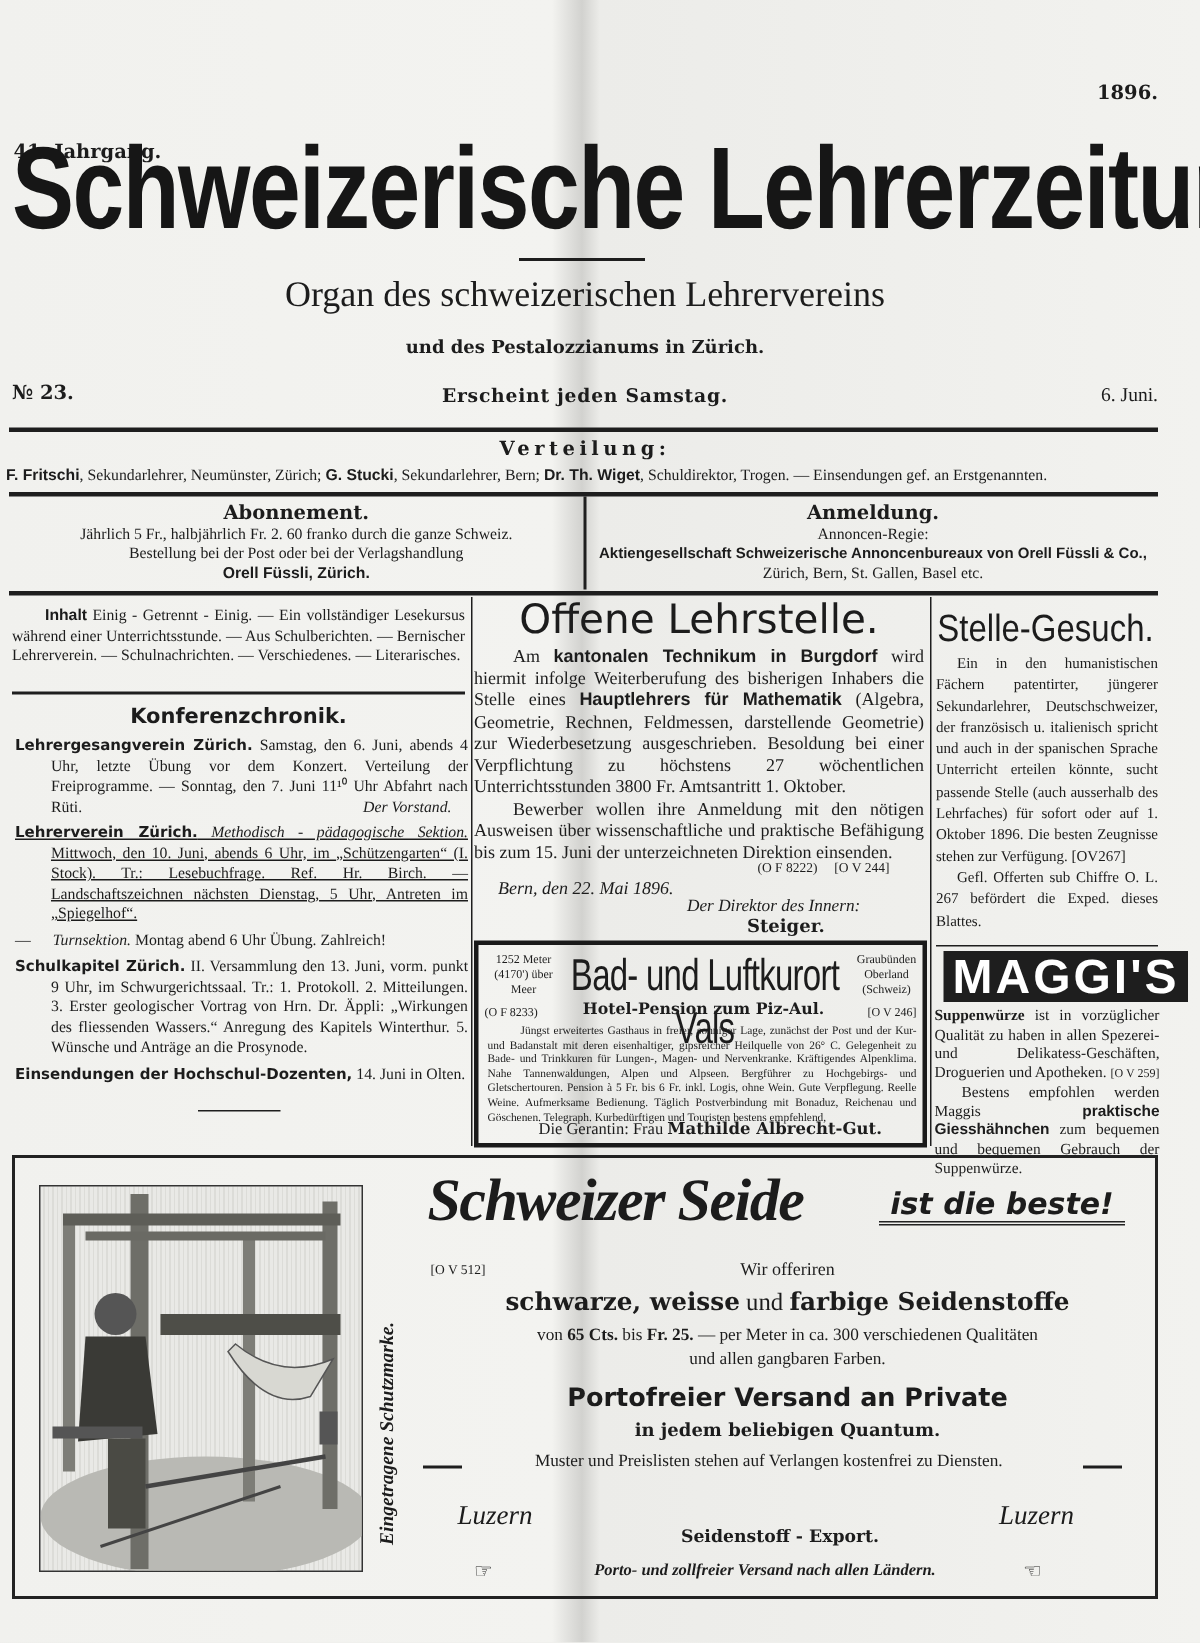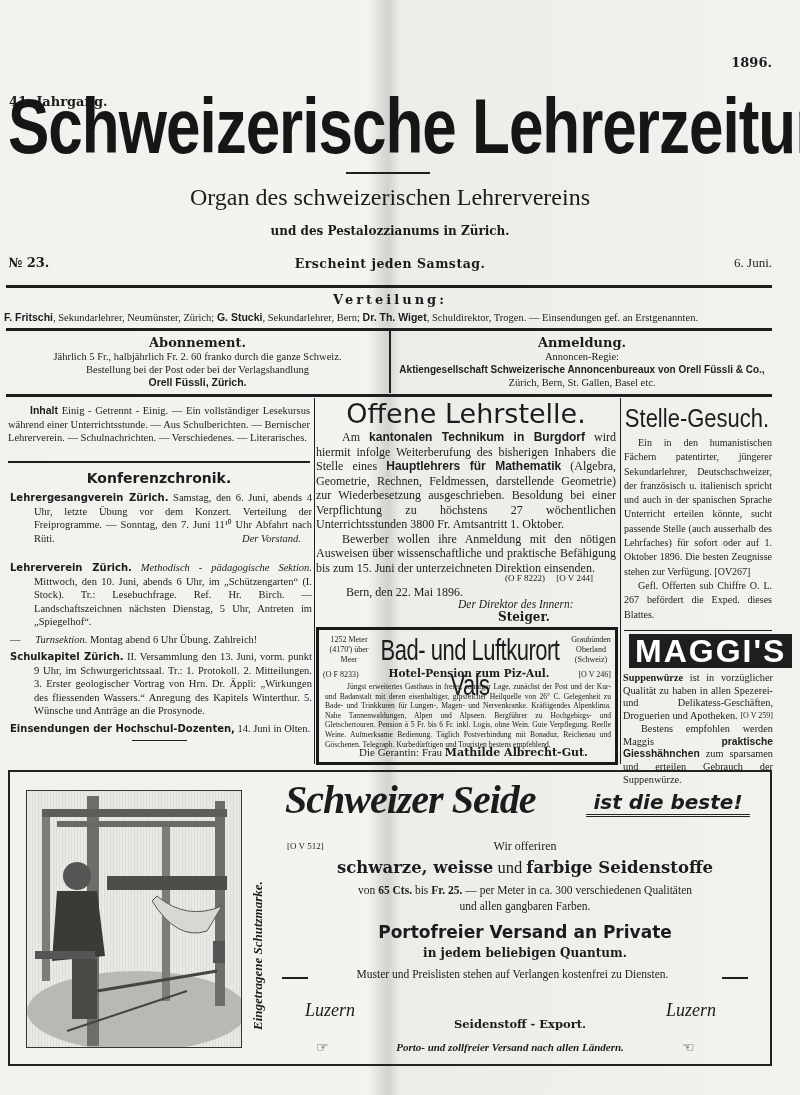--- a/index.html
+++ b/index.html
@@ -71,34 +71,34 @@
 
   <div class="vr" style="left:314px; top:398px; height:366px; width:1px;"></div>
   <div class="abs txt lib" style="left:8px; top:404px; width:302px;">
     <span style="padding-left:22px;" class="libsans b">Inhalt</span><span> Einig - Getrennt - Einig. — Ein vollständiger Lesekursus während einer Unterrichtsstunde. — Aus Schulberichten. — Bernischer Lehrerverein. — Schulnachrichten. — Verschiedenes. — Literarisches.</span>
   </div>
   <div class="hr" style="left:8px; top:461px; width:302px; height:2px;"></div>
   <div class="abs center sans b" style="left:8px; width:302px; top:470px; font-size:14px;">Konferenzchronik.</div>
 
   <div class="abs txt lib" style="left:8px; top:491px; width:304px;">
     <p class="hang"><span class="sans b" style="font-size:10px;">Lehrergesangverein Zürich.</span><span> Samstag, den 6. Juni, abends 4 Uhr, letzte Übung vor dem Konzert. Verteilung der Freiprogramme. — Sonntag, den 7. Juni 11¹⁰ Uhr Abfahrt nach Rüti.</span> <span class="i" style="float:right; padding-right:6px;">Der Vorstand.</span></p>
-    <p class="hang" style="margin-top:16px;"><span class="sans b" style="font-size:10px;">Lehrerverein Zürich.</span><span class="i"> Methodisch - pädagogische Sektion.</span><span> Mittwoch, den 10. Juni, abends 6 Uhr, im „Schützengarten“ (I. Stock). Tr.: Lesebuchfrage. Ref. Hr. Birch. — Landschaftszeichnen nächsten Dienstag, 5 Uhr, Antreten im „Spiegelhof“.</span></p>
+    <p class="hang" style="margin-top:4px;text-decoration:underline;"><span class="sans b" style="font-size:10px;">Lehrerverein Zürich.</span><span class="i"> Methodisch - pädagogische Sektion.</span><span> Mittwoch, den 10. Juni, abends 6 Uhr, im „Schützengarten“ (I. Stock). Tr.: Lesebuchfrage. Ref. Hr. Birch. — Landschaftszeichnen nächsten Dienstag, 5 Uhr, Antreten im „Spiegelhof“.</span></p>
     <p class="hang" style="margin-top:4px;"><span>—</span><span class="i" style="padding-left:12px;"> Turnsektion.</span><span> Montag abend 6 Uhr Übung. Zahlreich!</span></p>
     <p class="hang" style="margin-top:4px;"><span class="sans b" style="font-size:10px;">Schulkapitel Zürich.</span><span> II. Versammlung den 13. Juni, vorm. punkt 9 Uhr, im Schwurgerichtssaal. Tr.: 1. Protokoll. 2. Mitteilungen. 3. Erster geologischer Vortrag von Hrn. Dr. Äppli: „Wirkungen des fliessenden Wassers.“ Anregung des Kapitels Winterthur. 5. Wünsche und Anträge an die Prosynode.</span></p>
     <p class="hang" style="margin-top:4px;"><span class="sans b" style="font-size:10px;">Einsendungen der Hochschul-Dozenten,</span><span> 14. Juni in Olten.</span></p>
   </div>
   <div class="hr" style="left:132px; top:740px; width:55px; height:1px;"></div>
 
   <div class="abs center sans" style="left:316px; width:300px; top:398px; font-size:27px;">Offene Lehrstelle.</div>
   <div class="abs lib" style="left:316px; top:430px; width:300px; font-size:12px; line-height:14.5px; text-align:justify;">
     <p style="text-indent:26px;"><span>Am </span><span class="libsans b">kantonalen Technikum in Burgdorf</span><span> wird hiermit infolge Weiterberufung des bisherigen Inhabers die Stelle eines </span><span class="libsans b">Hauptlehrers für Mathematik</span><span> (Algebra, Geometrie, Rechnen, Feldmessen, darstellende Geometrie) zur Wiederbesetzung ausgeschrieben. Besoldung bei einer Verpflichtung zu höchstens 27 wöchentlichen Unterrichtsstunden 3800 Fr. Amtsantritt 1. Oktober.</span></p>
     <p style="text-indent:26px;">Bewerber wollen ihre Anmeldung mit den nötigen Ausweisen über wissenschaftliche und praktische Befähigung bis zum 15. Juni der unterzeichneten Direktion einsenden.</p>
   </div>
   <div class="abs lib" style="left:505px; top:573px; font-size:9px; white-space:pre;">(O F 8222)     [O V 244]</div>
-  <div class="abs lib" style="left:346px; top:585px; font-size:12px;">Bern, den 22. Mai 1896.</div>
+  <div class="abs lib" style="left:332px; top:585px; font-size:12px;font-style:italic;">Bern, den 22. Mai 1896.</div>
   <div class="abs lib i" style="left:458px; top:598px; font-size:11.5px;">Der Direktor des Innern:</div>
   <div class="abs b" style="left:498px; top:610px; font-size:12px;">Steiger.</div>
 
   <div class="box heavy" style="left:316px; top:627px; width:302px; height:138px;">
     <div class="abs center lib" style="left:4px; top:5px; width:52px; font-size:8px; line-height:10px;">1252 Meter (4170') über Meer</div>
     <div class="abs center libsans" style="left:56px; top:3px; width:190px; font-size:22px; transform:scaleY(1.35); transform-origin:top; letter-spacing:-0.5px;">Bad- und Luftkurort Vals</div>
     <div class="abs center lib" style="left:246px; top:5px; width:52px; font-size:8px; line-height:10px;">Graubünden Oberland (Schweiz)</div>
     <div class="abs lib" style="left:4px; top:40px; font-size:8px;">(O F 8233)</div>
     <div class="abs center b" style="left:50px; width:200px; top:37px; font-size:10.5px;">Hotel-Pension zum Piz-Aul.</div>
     <div class="abs lib" style="right:4px; top:40px; font-size:8px;">[O V 246]</div>
@@ -112,21 +112,21 @@
     <p style="text-indent:14px;">Ein in den humanistischen Fächern patentirter, jüngerer Sekundarlehrer, Deutschschweizer, der französisch u. italienisch spricht und auch in der spanischen Sprache Unterricht erteilen könnte, sucht passende Stelle (auch ausserhalb des Lehrfaches) für sofort oder auf 1. Oktober 1896. Die besten Zeugnisse stehen zur Verfügung. [OV267]</p>
     <p style="text-indent:14px;">Gefl. Offerten sub Chiffre O. L. 267 befördert die Exped. dieses Blattes.</p>
   </div>
   <div class="hr" style="left:624px; top:630px; width:148px; height:1px;"></div>
 
   <div class="abs" style="left:629px; top:634px;">
       <div class="maggi">MAGGI'S</div>
     </div>
   <div class="abs lib" style="left:623px; top:672px; width:150px; font-size:10.3px; line-height:12.7px; text-align:justify;">
     <p><span class="b">Suppenwürze</span><span> ist in vorzüglicher Qualität zu haben in allen Spezerei- und Delikatess-Geschäften, Droguerien und Apotheken.</span> <span style="float:right; font-size:8px;">[O V 259]</span></p>
-    <p style="text-indent:18px;"><span>Bestens empfohlen werden Maggis </span><span class="libsans b">praktische Giesshähnchen</span><span> zum sparsamen und erteilen Gebrauch der Suppenwürze.</span></p>
+    <p style="text-indent:18px;"><span>Bestens empfohlen werden Maggis </span><span class="libsans b">praktische Giesshähnchen</span><span> zum bequemen und bequemen Gebrauch der Suppenwürze.</span></p>
   </div>
 
   <div class="box" style="left:8px; top:770px; width:764px; height:296px; border-width:2px;"></div>
   <div class="loom">
     <svg width="216" height="258" viewBox="0 0 216 258">
       <ellipse cx="110" cy="220" rx="110" ry="40" fill="#b9b9b4"></ellipse>
       <rect x="60" y="5" width="12" height="250" fill="#6e6e68"></rect>
       <rect x="188" y="10" width="10" height="205" fill="#6e6e68"></rect>
       <rect x="15" y="20" width="8" height="170" fill="#7d7d77"></rect>
       <rect x="135" y="35" width="8" height="175" fill="#7d7d77"></rect>

